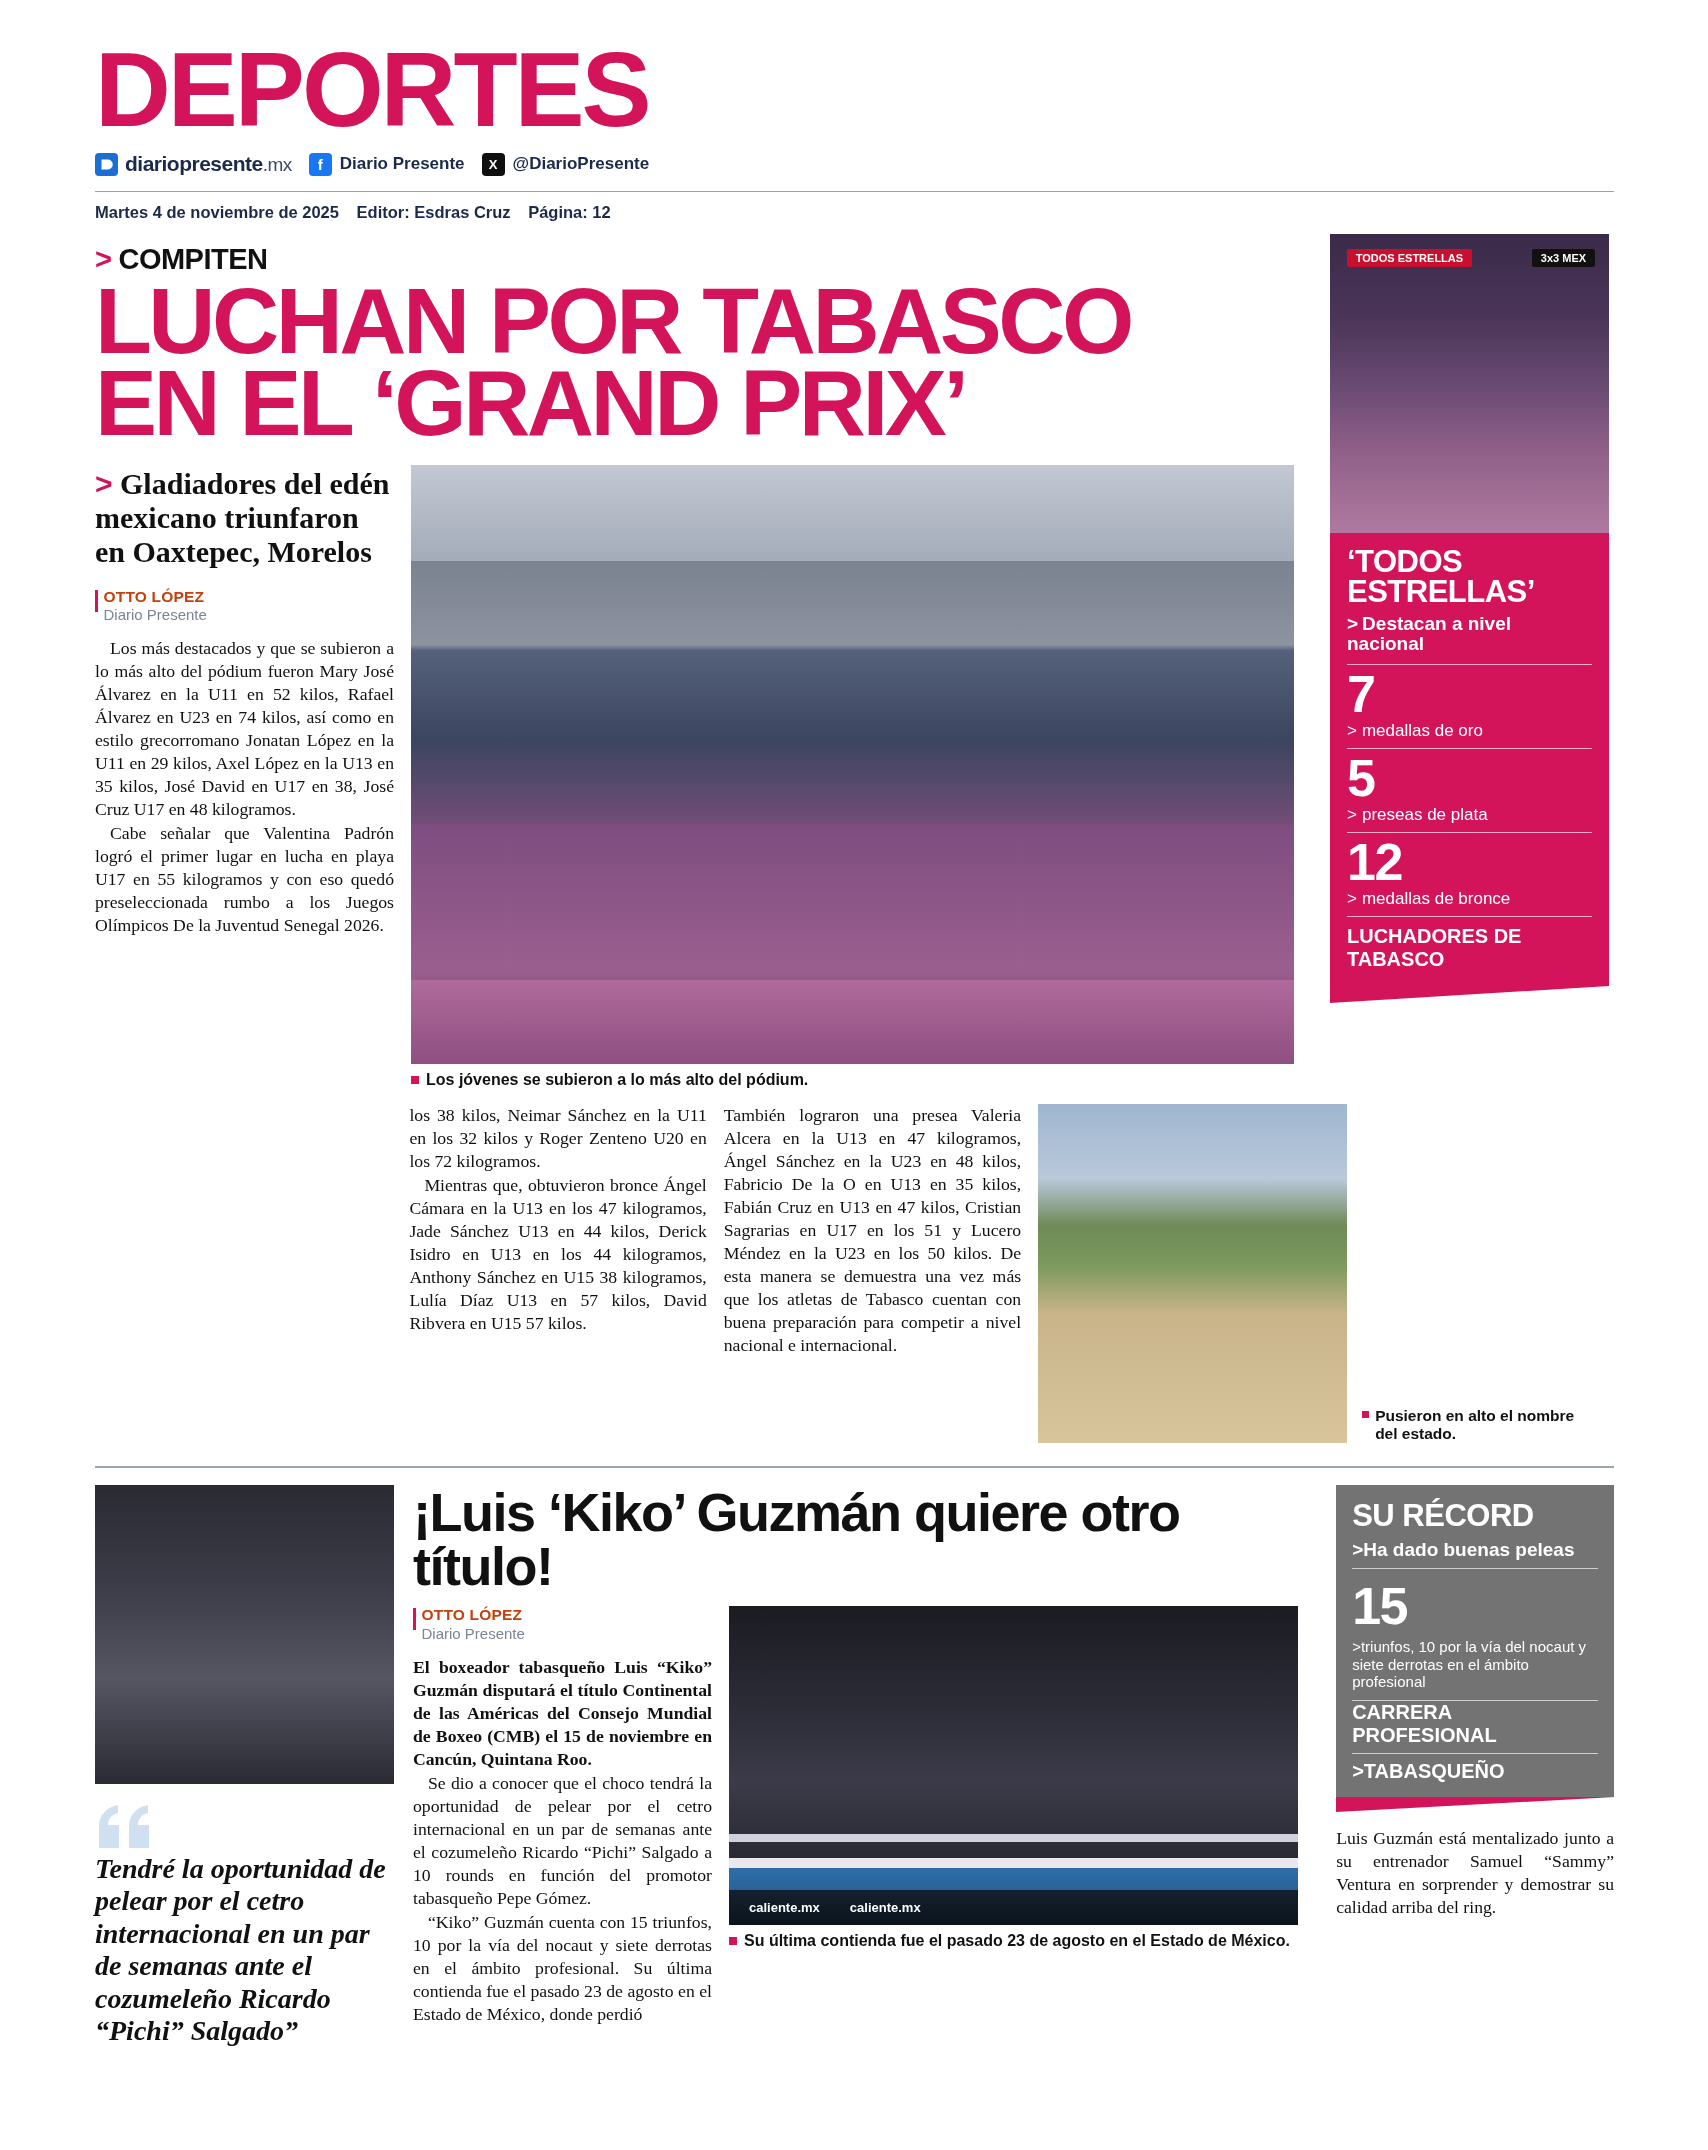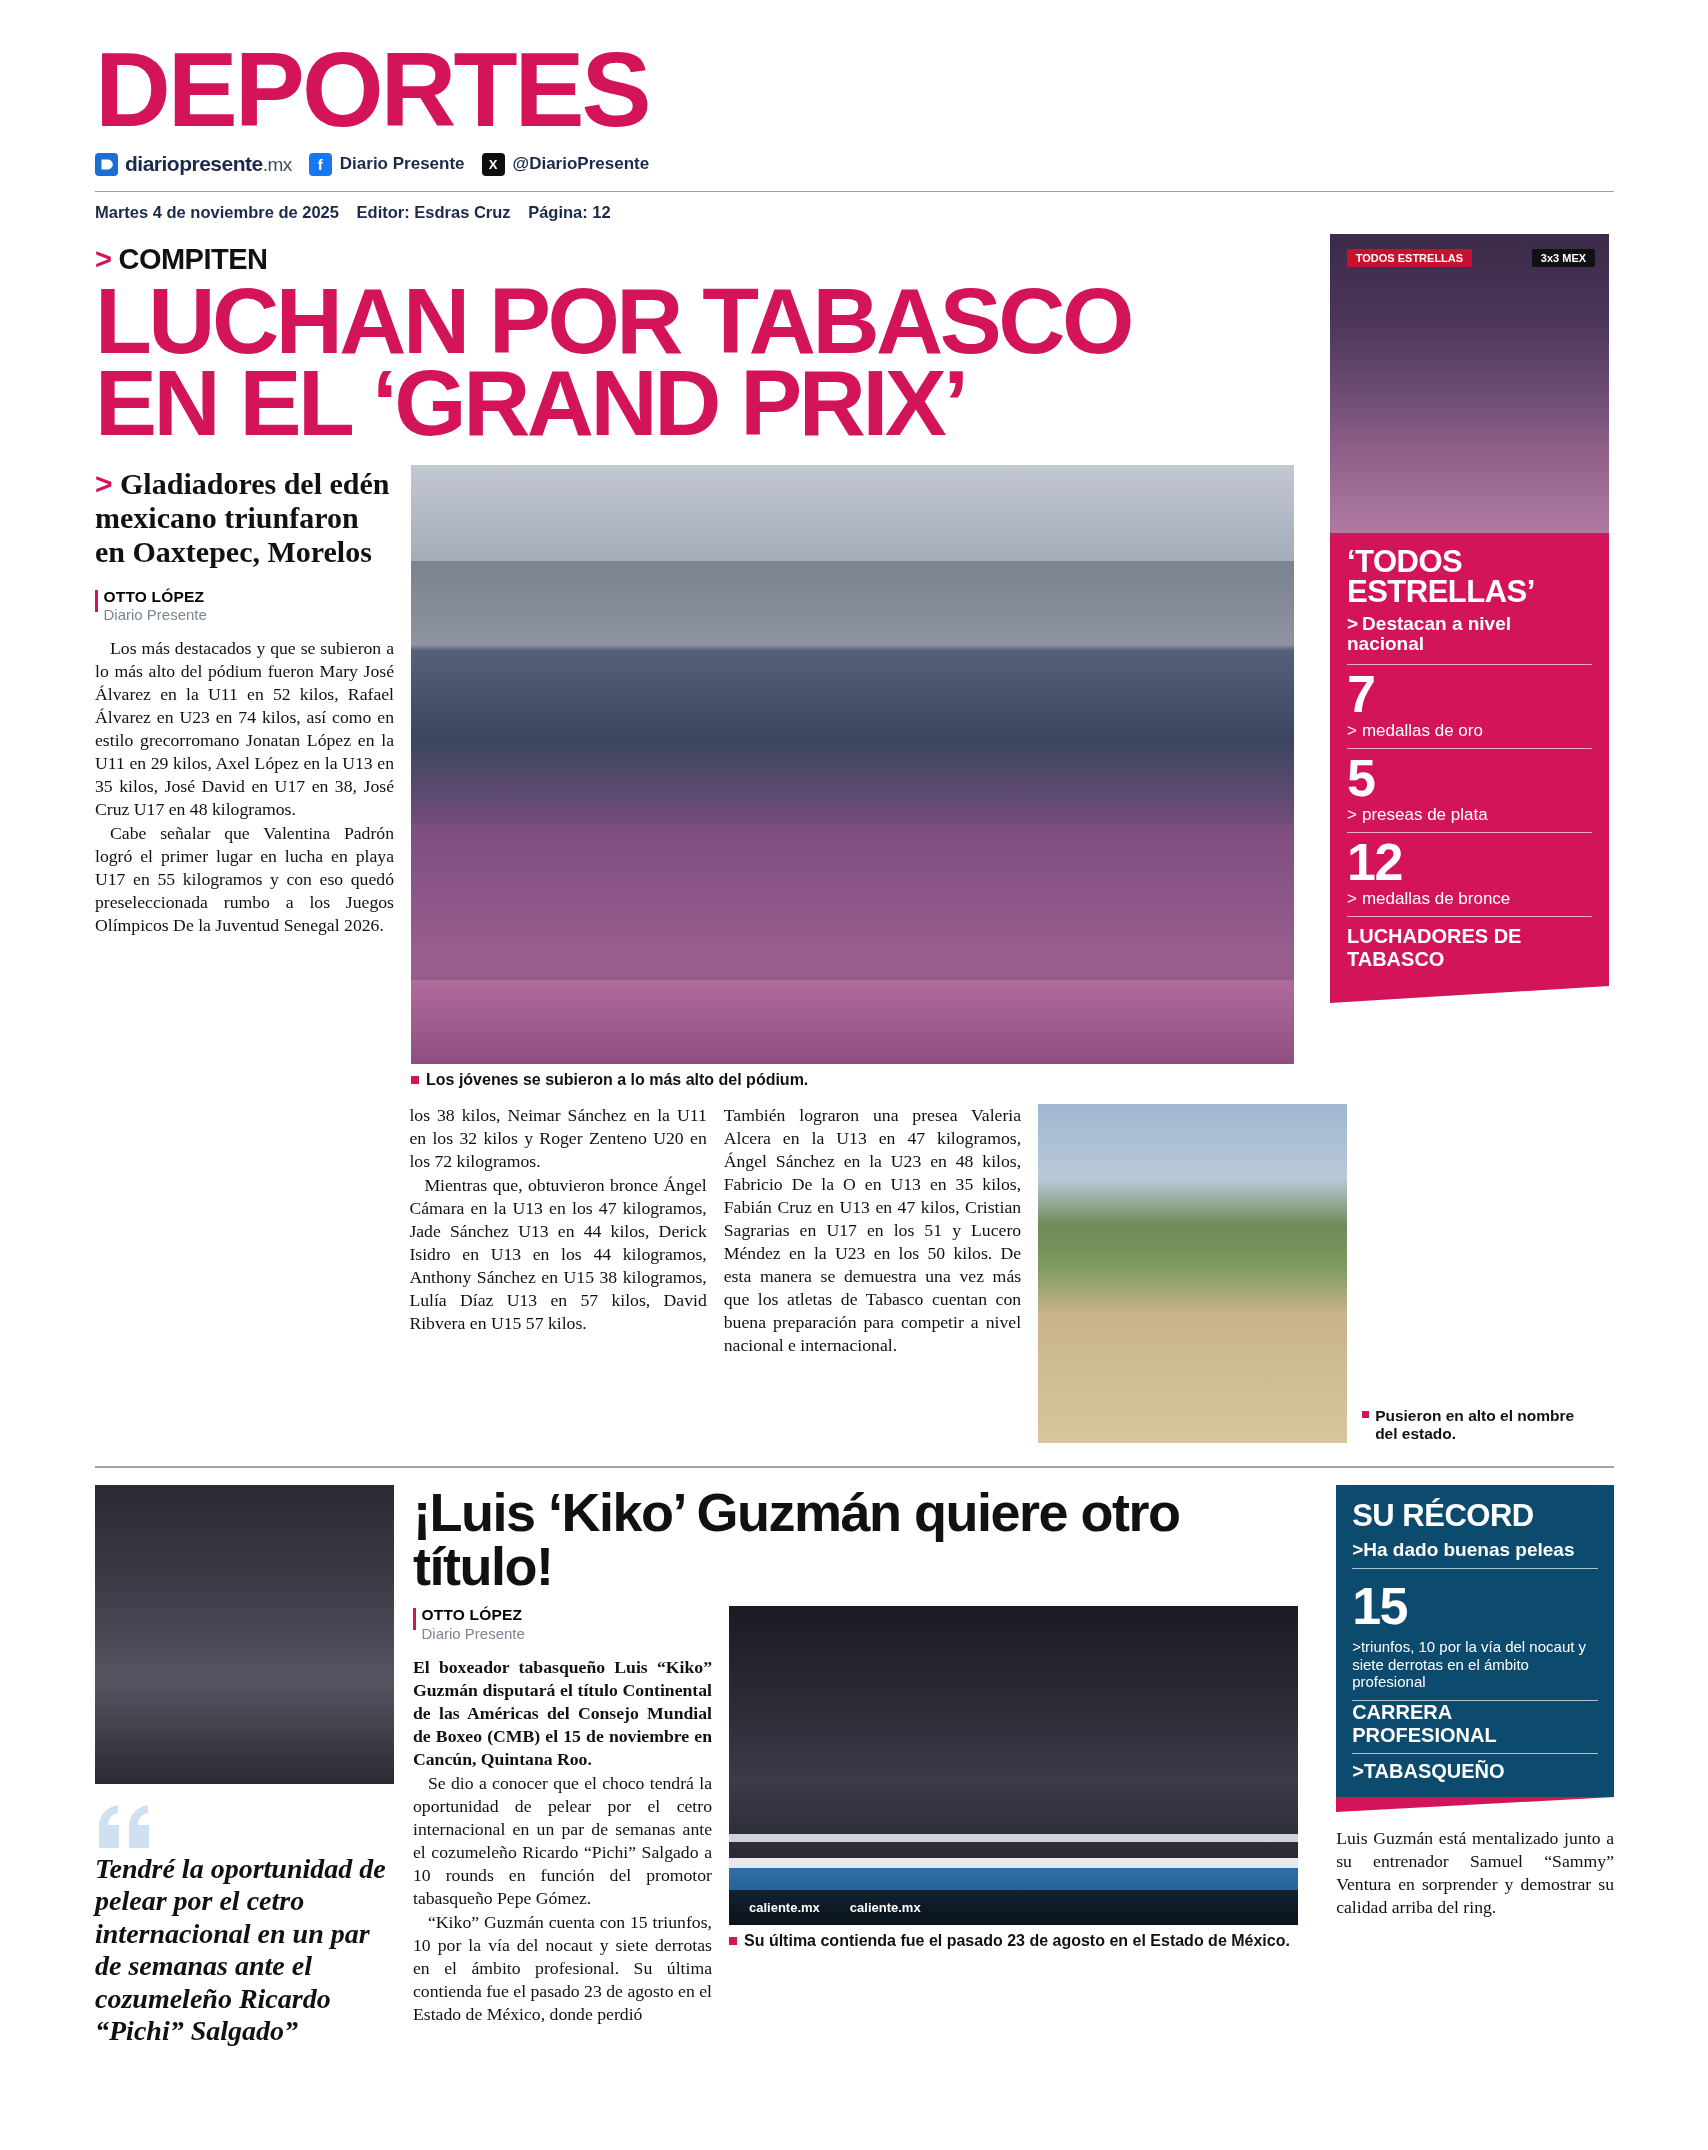--- a/index.html
+++ b/index.html
@@ -83,21 +83,21 @@
     font-size:30px;line-height:1.14;font-weight:bold;color:#111;
     margin:2px 0 18px 0;
   }
   .deck .arrow { color:#d4145a;font-family:"Liberation Sans",sans-serif; }
   .byline {
     display:flex;gap:6px;align-items:flex-start;margin-bottom:14px;
   }
   .byline .tick { width:2.5px;height:22px;background:#d4145a;margin-top:2px; }
   .byline-name {
     font-family:"Liberation Sans", sans-serif;font-size:15.5px;font-weight:bold;
-    color:#000000;letter-spacing:0.2px;line-height:1.2;
+    color:#c2410c;letter-spacing:0.2px;line-height:1.2;
   }
   .byline-org {
     font-family:"Liberation Sans", sans-serif;font-size:15px;color:#7b8593;
   }
   .textcol { font-size:17.7px; line-height:1.3; text-align:justify; }
   .textcol p { margin:0 0 1px 0; text-indent:15px; }
   .textcol p.first { text-indent:0; }
   .textcol p.first b { font-family:"Liberation Serif", serif; }
 
   .photo-col { width:883px; }
@@ -173,21 +173,21 @@
     font-family:"Liberation Sans", sans-serif;font-weight:bold;
     font-size:54px;letter-spacing:-1.5px;color:#111;line-height:1.0;margin:0 0 13px 0;
   }
   .s2-cols { display:flex; gap:17px; }
   .s2-c1 { width:299px; }
   .s2-c2 { width:569px; position:relative; }
   .s2-photo2 { width:569px;height:319px;overflow:hidden;position:relative; }
 
   .s2-right { width:279px; }
   .rec-box {
-    background:#0c4a6e;color:#fff;padding:13px 16px 14px 16px;position:relative;
+    background:#737373;color:#fff;padding:13px 16px 14px 16px;position:relative;
   }
   .rec-box:after{
     content:"";position:absolute;left:0;bottom:-15px;
     border-right:279px solid transparent;border-top:15px solid #d4145a;
   }
   .rec-title {
     font-family:"Liberation Sans", sans-serif;font-weight:bold;font-size:31px;letter-spacing:-0.5px;
   }
   .rec-sub {
     font-family:"Liberation Sans", sans-serif;font-weight:bold;font-size:19px;margin:5px 0 7px 0;

